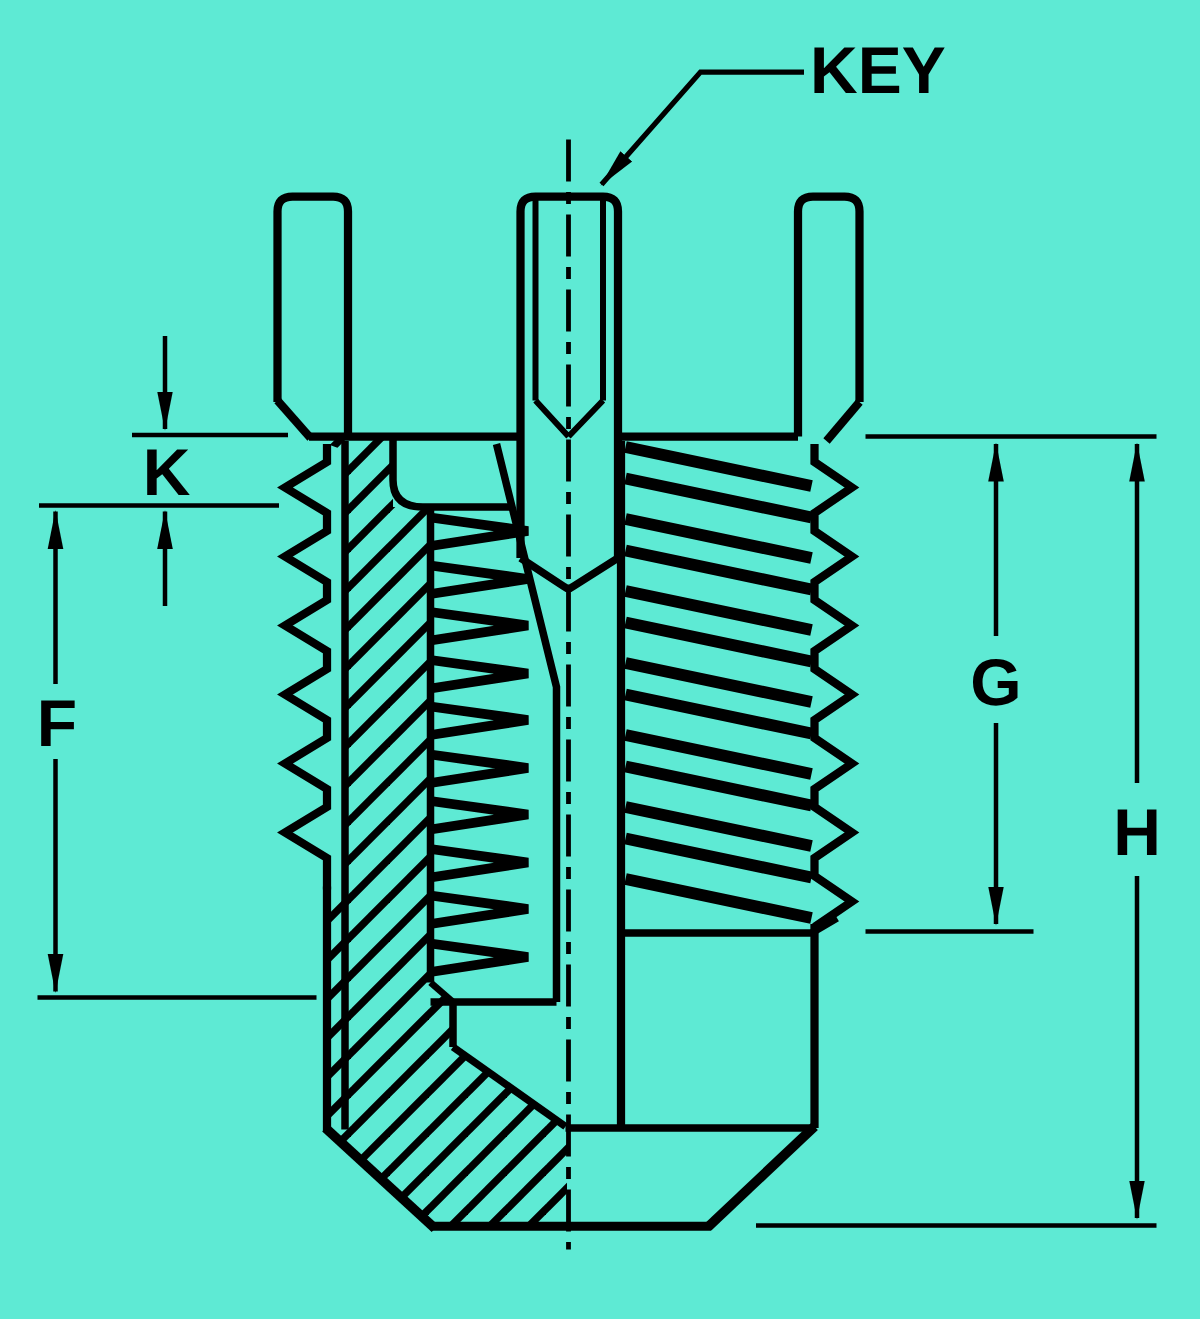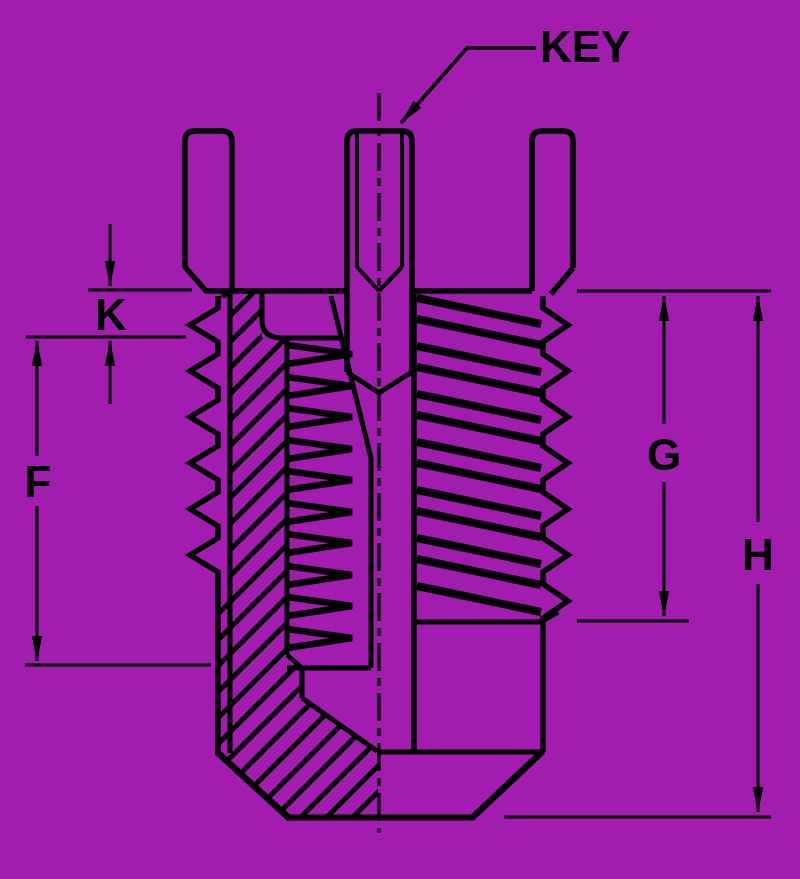--- a/index.html
+++ b/index.html
@@ -1,16 +1,16 @@
 <!DOCTYPE html>
 <html><head>
 <meta charset="utf-8">
 <style>
   html,body{margin:0;padding:0;background:#ffffff;}
-  .canvas{position:relative;width:800px;height:879px;background:#a21caf;overflow:hidden;}
+  .canvas{position:relative;width:800px;height:879px;background:#5eead4;overflow:hidden;}
   svg{display:block;}
   text{font-family:"Liberation Sans","DejaVu Sans",sans-serif;font-weight:bold;fill:#000;}
   .dim-label{font-size:44px;}
   .key-label{font-size:44px;}
 </style>
 </head>
 <body>
 
 <div class="canvas">
 <svg width="800" height="879" viewBox="0 0 800 879" xmlns="http://www.w3.org/2000/svg">

